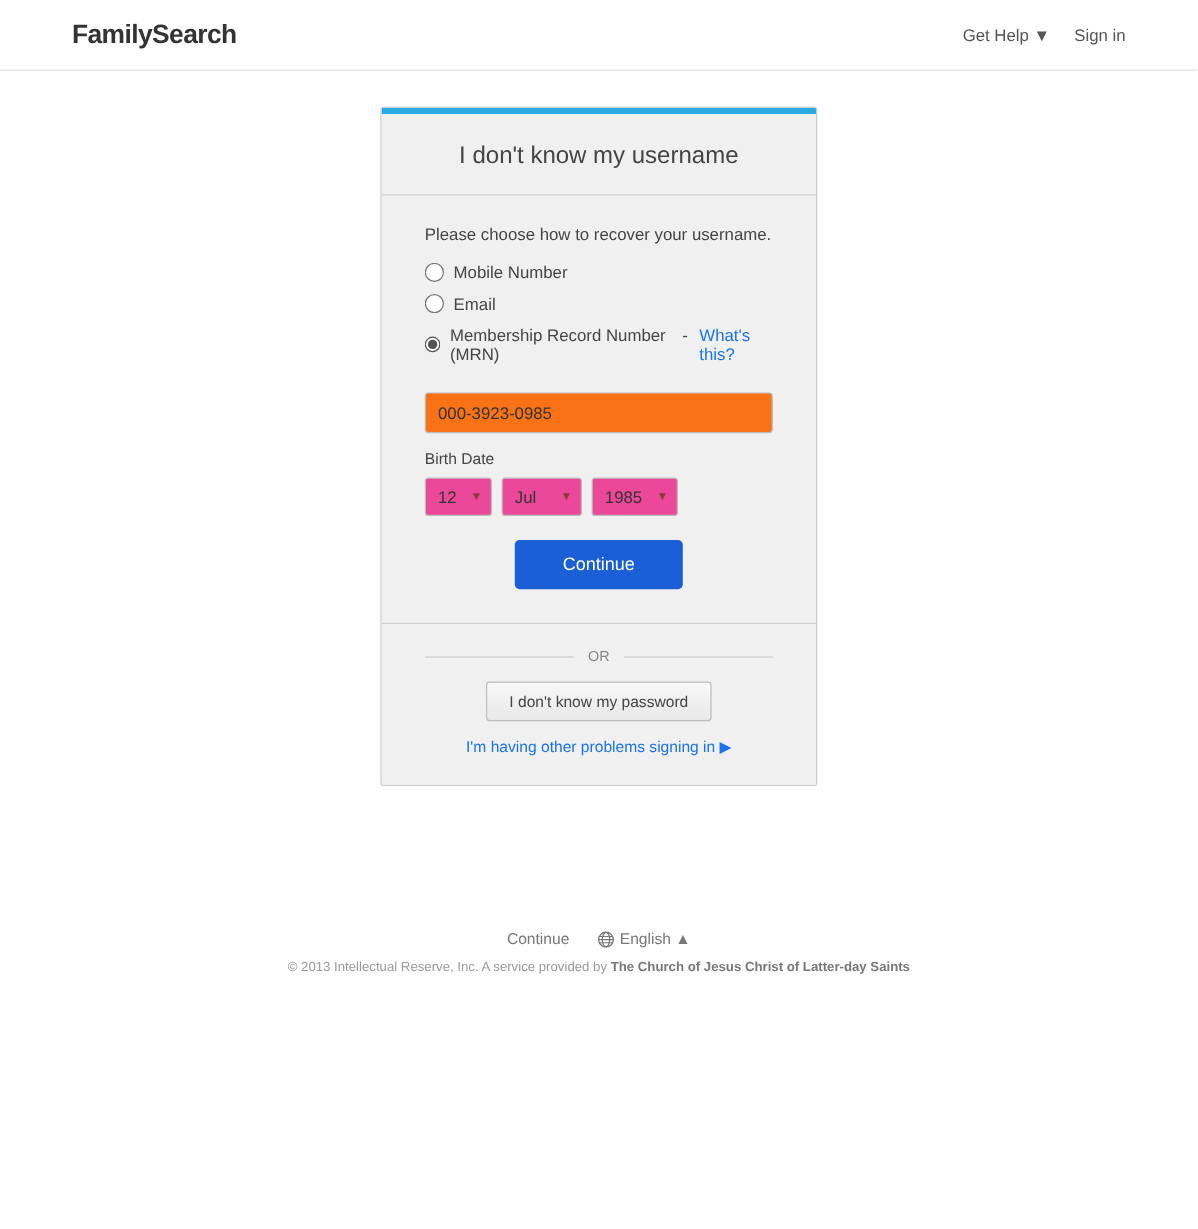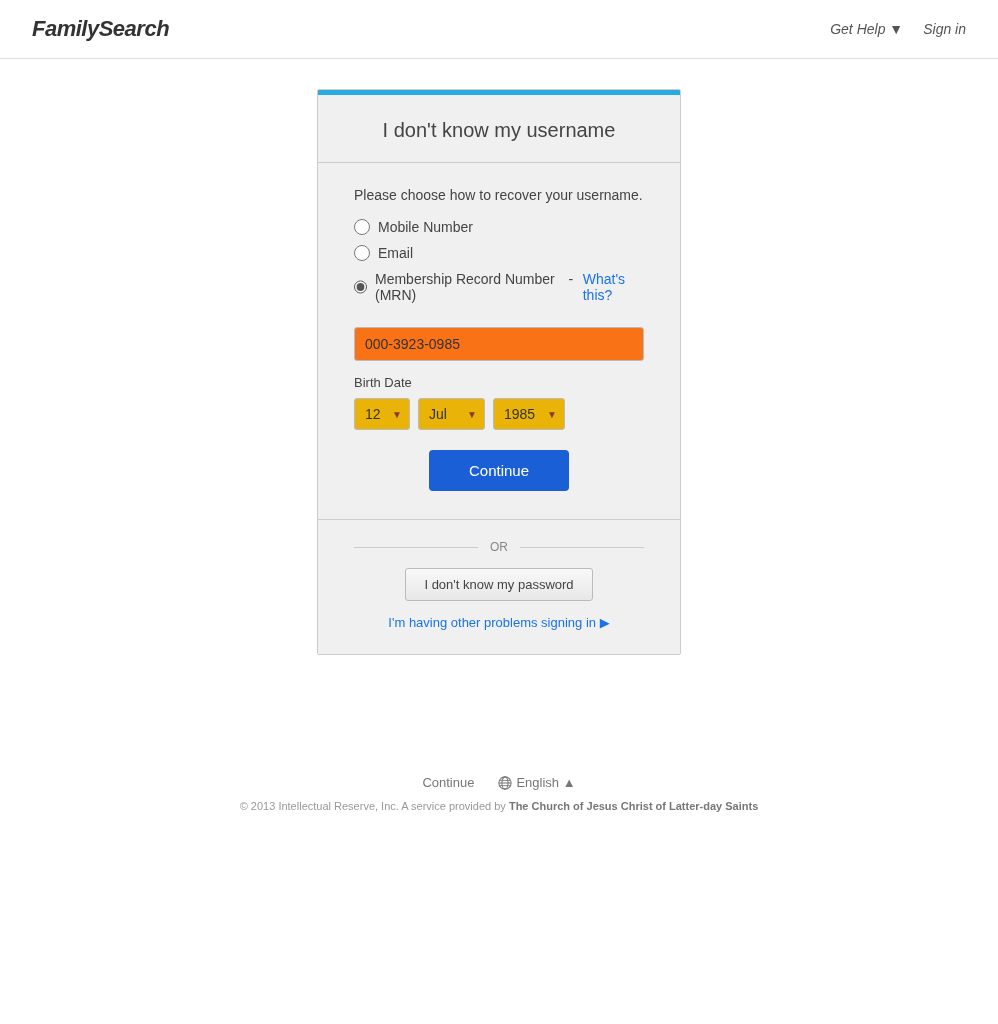--- a/index.html
+++ b/index.html
@@ -8,23 +8,22 @@
       background: #fff;
       color: #333;
       min-height: 1024px;
     }
 
     
     .header {
       display: flex;
       align-items: center;
       justify-content: space-between;
-      padding: 16px 32px;
+      padding: 16px 60px;
       border-bottom: 1px solid #e0e0e0;
-      font-style: italic;
     }
     .logo {
       font-size: 22px;
       font-weight: bold;
       color: #333;
       letter-spacing: -0.5px;
     }
     .header-nav {
       display: flex;
       align-items: center;
@@ -134,21 +133,21 @@
       margin-bottom: 20px;
     }
     .date-select-wrapper {
       position: relative;
       display: inline-flex;
       align-items: center;
     }
     .date-select {
       appearance: none;
       -webkit-appearance: none;
-      background: #eab308;
+      background: #ec4899;
       border: 1px solid #bbb;
       border-radius: 3px;
       padding: 7px 28px 7px 10px;
       font-size: 14px;
       color: #333;
       cursor: pointer;
       outline: none;
     }
     .select-arrow {
       position: absolute;

